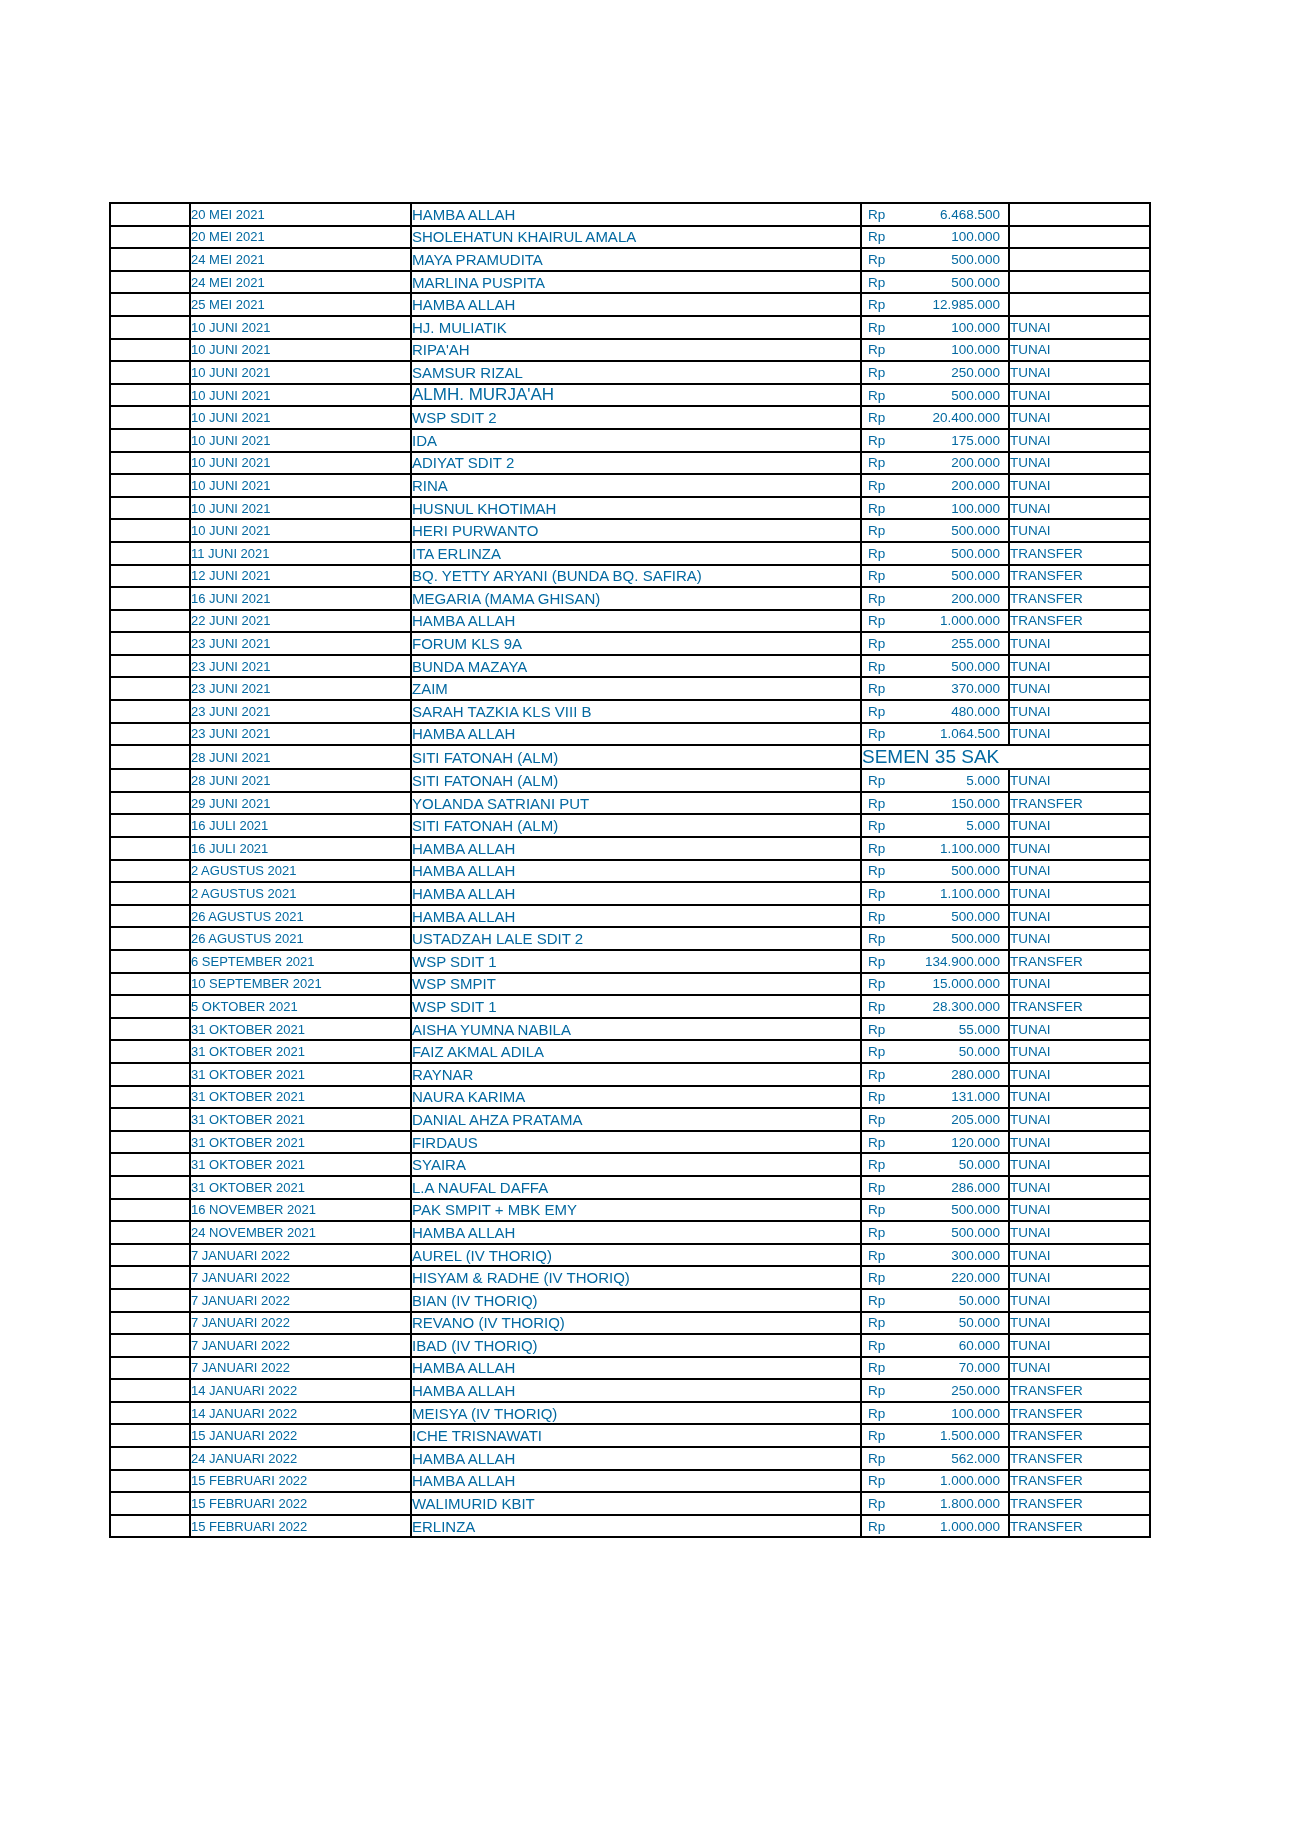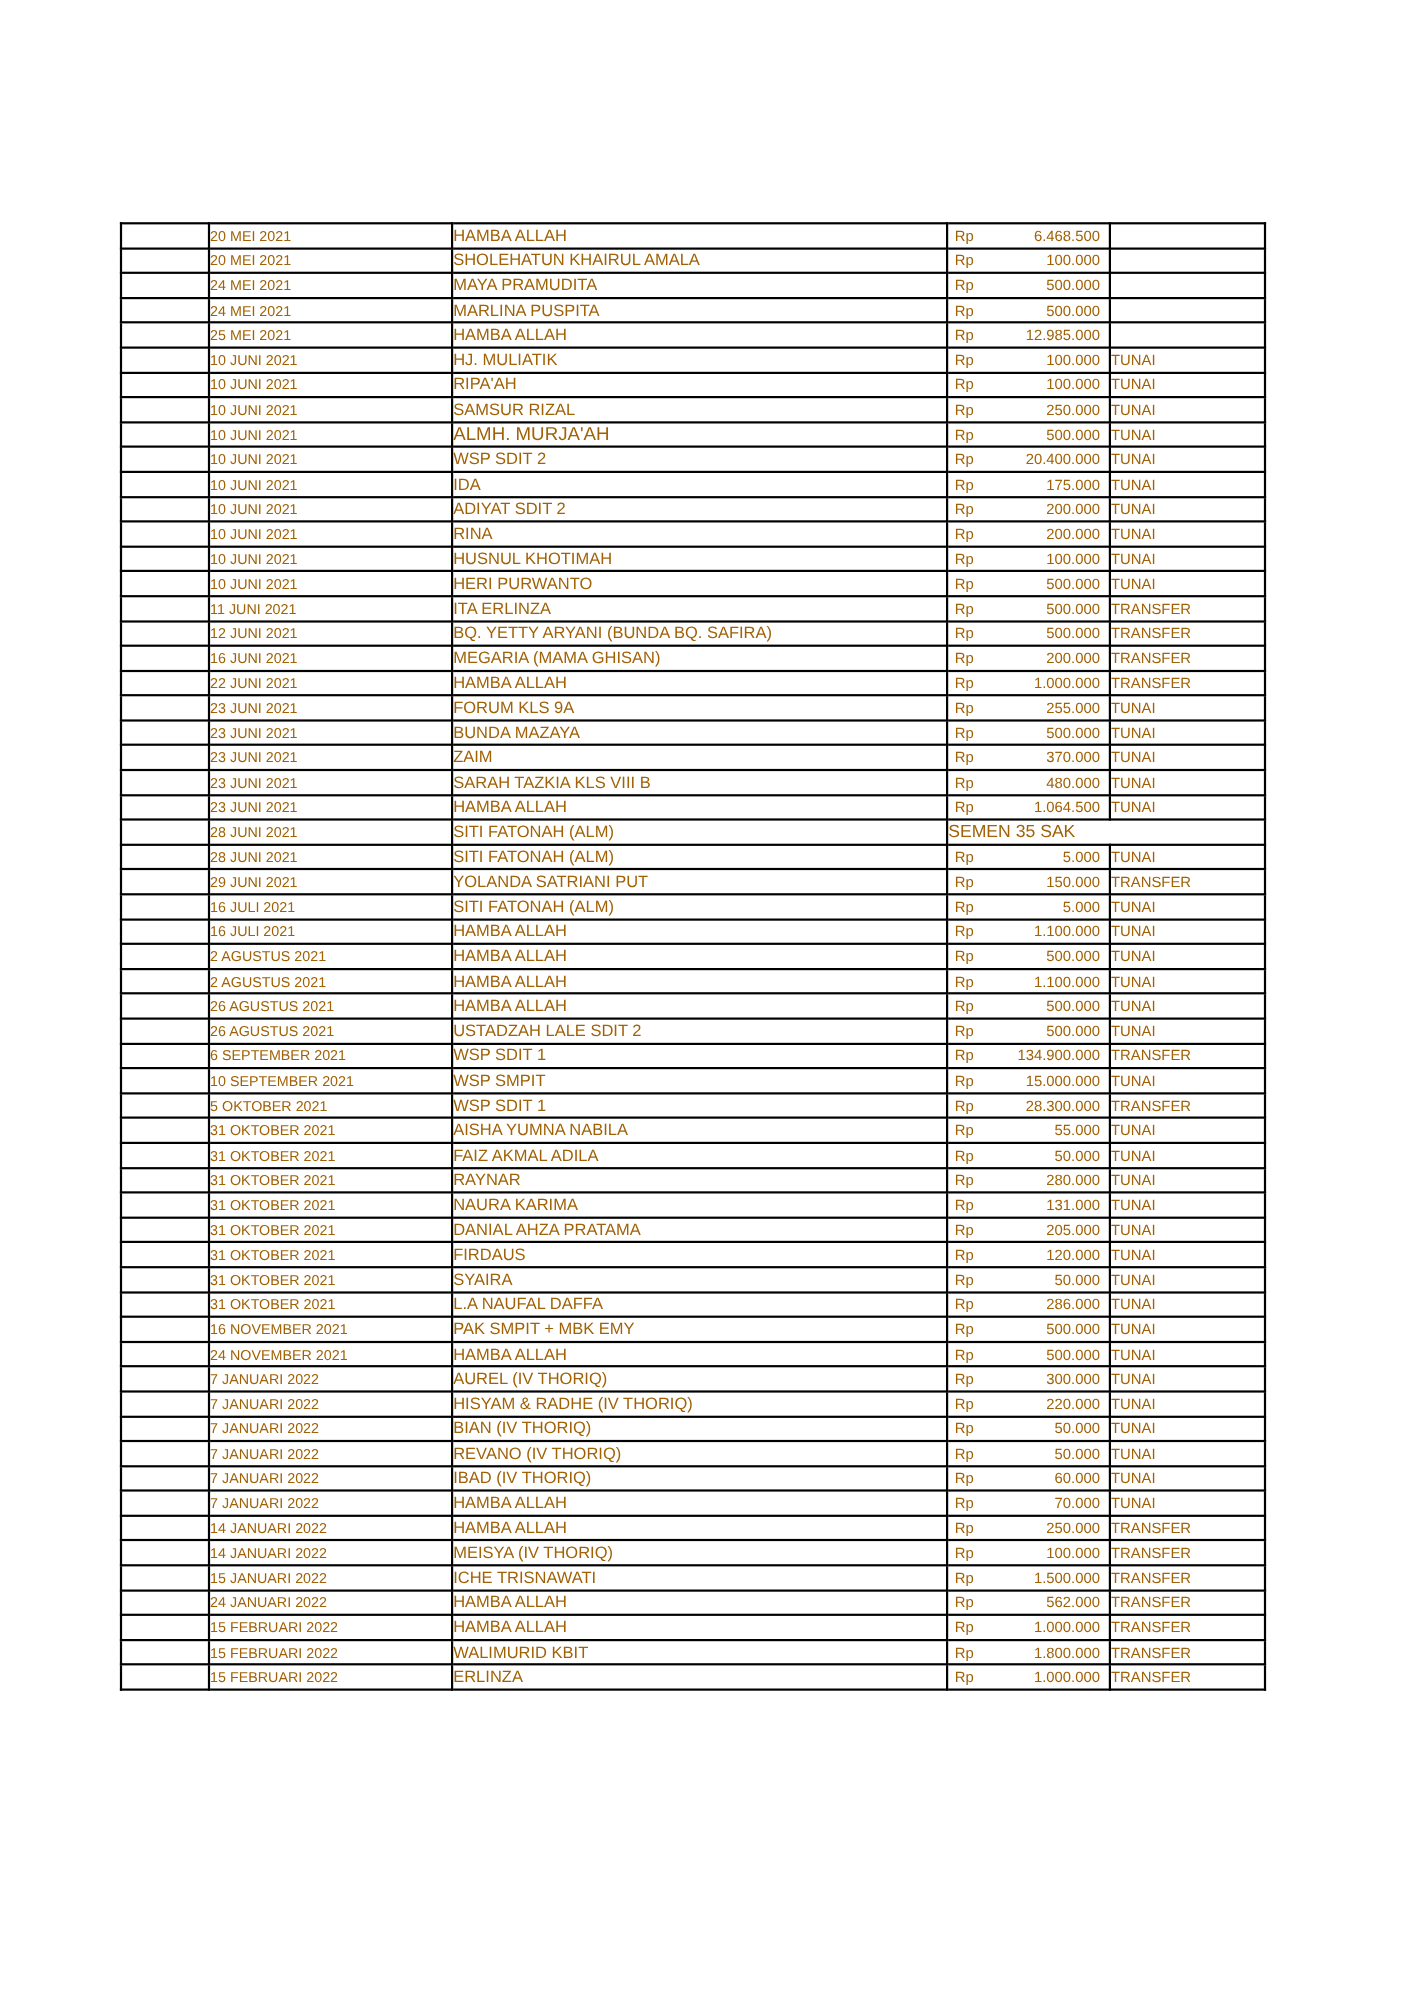--- a/index.html
+++ b/index.html
@@ -6,21 +6,21 @@
     margin: 0;
     padding: 0;
     background: #ffffff;
   }
   .page {
     position: relative;
     width: 1290px;
     height: 1825px;
     background: #ffffff;
     font-family: "Liberation Sans", sans-serif;
-    color: #a16207;
+    color: #0369a1;
   }
   table.donations {
     position: absolute;
     left: 109px;
     top: 202px;
     width: 1040px;
     border-collapse: collapse;
     table-layout: fixed;
   }
   table.donations td {
@@ -45,21 +45,21 @@
   td.c-amt {
     font-size: 13.5px;
   }
   td.c-amt .amt-wrap {
     display: flex;
     justify-content: space-between;
     align-items: center;
     padding: 0 8px 0 6px;
   }
   td.c-note {
-    font-size: 16px;
+    font-size: 19px;
     padding-left: 6px;
   }
   td.c-method {
     font-size: 13.5px;
     padding-left: 6px;
   }
 </style>
 </head>
 <body>
 

